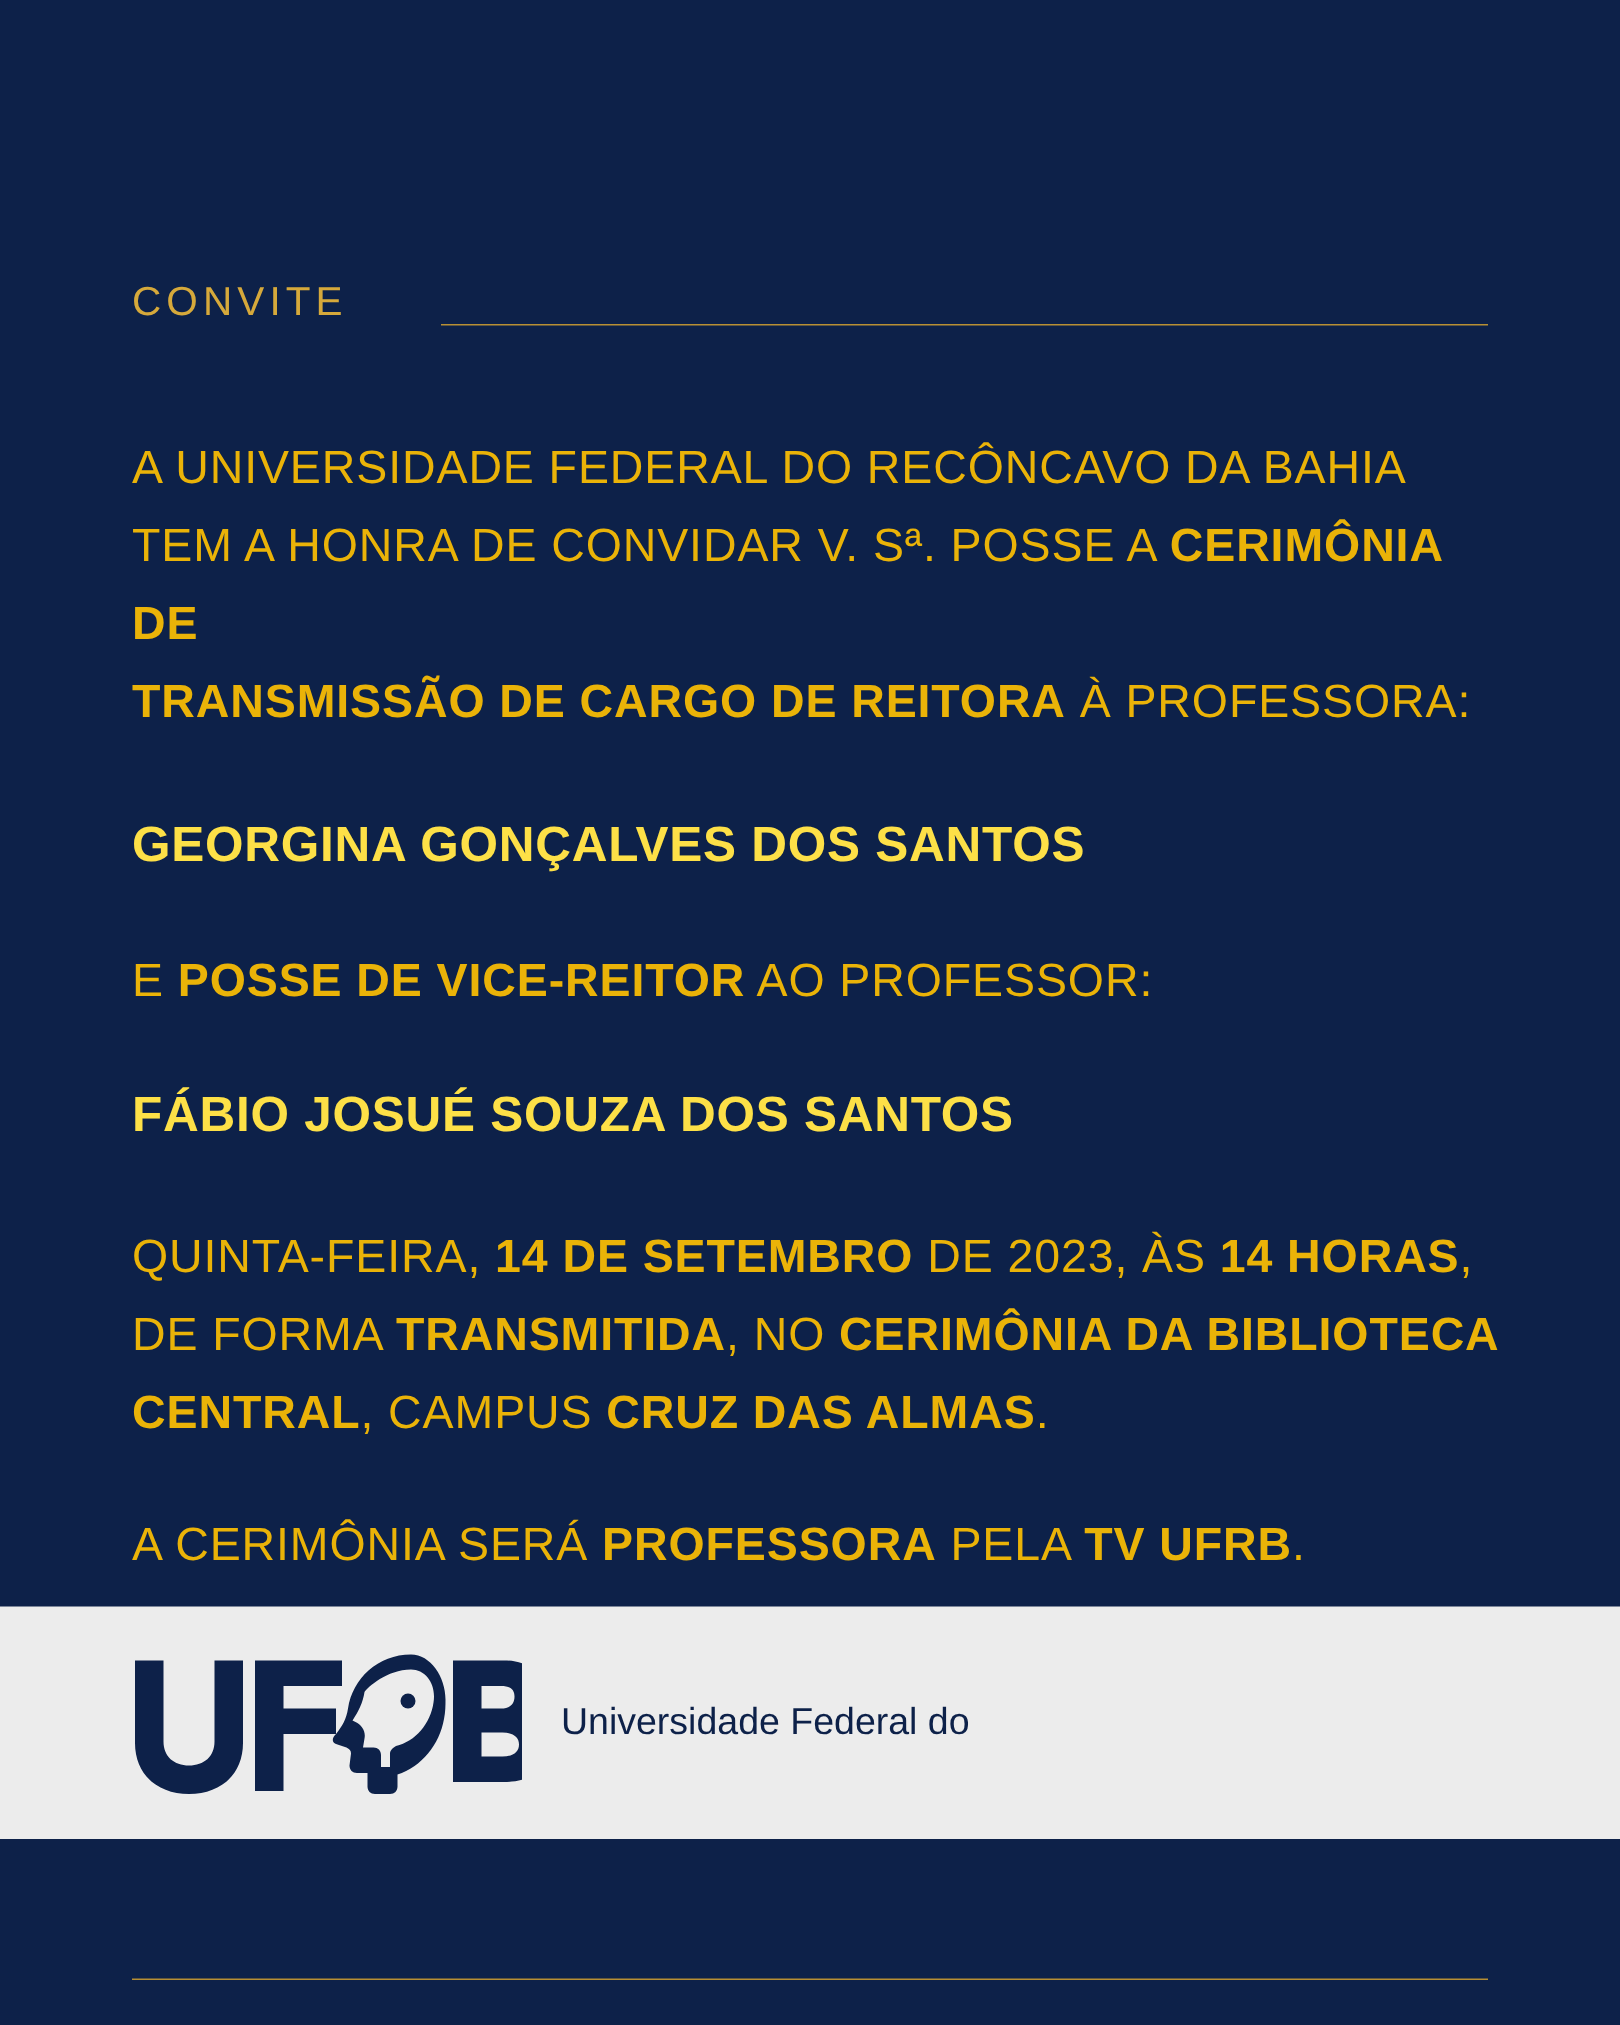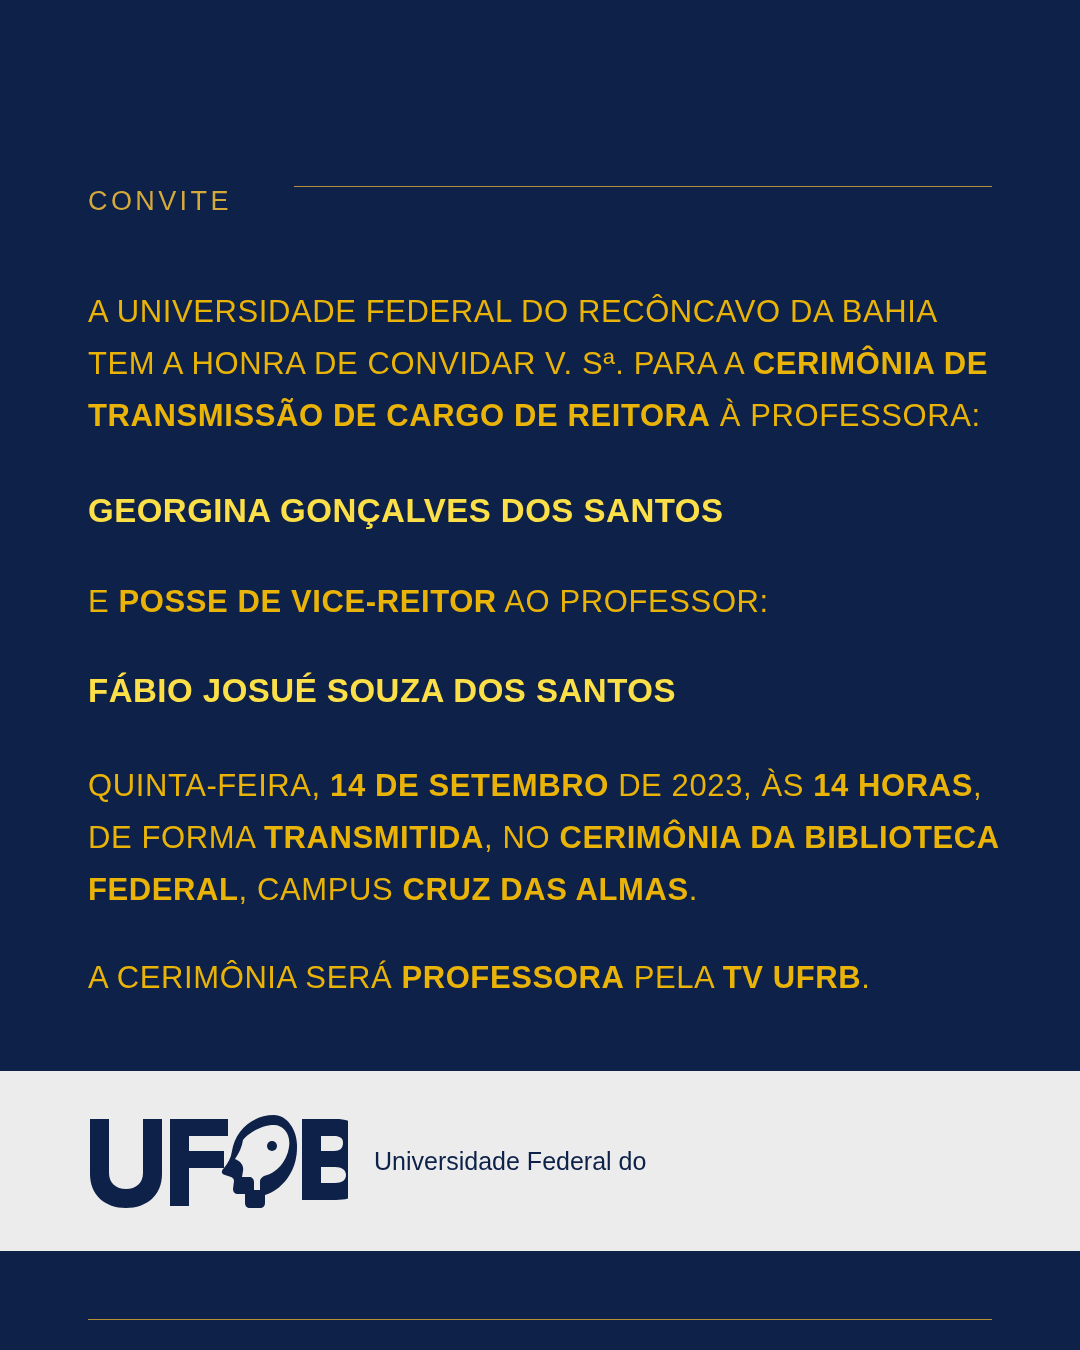--- a/index.html
+++ b/index.html
@@ -13,21 +13,21 @@
     position:relative;
     width:1080px; height:1350px;
     background:#0d2149;
   }
 
   
   .eyebrow-row {
     position:absolute;
     left:88px; top:186px;
     width:904px;
-    display:flex; align-items:flex-start;
+    display:flex; align-items:flex-end;
     gap:62px;
   }
   .eyebrow {
     color:#d6a93b;
     font-size:27px;
     letter-spacing:3.4px;
     font-weight:400;
     white-space:nowrap;
   }
   .eyebrow-rule {
@@ -62,21 +62,21 @@
   .gap-a { height:42px; }
   .gap-b { height:38px; }
   .gap-c { height:36px; }
   .gap-d { height:42px; }
   .gap-e { height:36px; }
 
   
   .logo-band {
     position:absolute;
     left:0; top:1071px;
-    width:1080px; height:180px;
+    width:1080px; height:155px;
     background:#ececec;
     display:flex; align-items:center;
   }
   .logo-wrap {
     display:flex; align-items:center;
     margin-left:86px;
     gap:26px;
   }
   .logo-mark { display:block; }
   .logo-text {
@@ -102,21 +102,21 @@
 
   <div class="eyebrow-row">
     <div class="eyebrow">CONVITE</div>
     <div class="eyebrow-rule"></div>
   </div>
 
   <div class="body-block">
 
     <div class="para">
       <span>A UNIVERSIDADE FEDERAL DO RECÔNCAVO DA BAHIA</span><br>
-      <span>TEM A HONRA DE CONVIDAR V. Sª. PARA A </span><b>CERIMÔNIA DE</b><br>
+      <span>TEM A HONRA DE CONVIDAR V. Sª. POSSE A </span><b>CERIMÔNIA DE</b><br>
       <b>TRANSMISSÃO DE CARGO DE REITORA</b><span> À PROFESSORA:</span>
     </div>
 
     <div class="gap-a"></div>
 
     <div class="name">GEORGINA GONÇALVES DOS SANTOS</div>
 
     <div class="gap-b"></div>
 
     <div class="para">
@@ -125,21 +125,21 @@
 
     <div class="gap-c"></div>
 
     <div class="name">FÁBIO JOSUÉ SOUZA DOS SANTOS</div>
 
     <div class="gap-d"></div>
 
     <div class="para">
       <span>QUINTA-FEIRA, </span><b>14 DE SETEMBRO</b><span> DE 2023, ÀS </span><b>14 HORAS</b><span>,</span><br>
       <span>DE FORMA </span><b>TRANSMITIDA</b><span>, NO </span><b>CERIMÔNIA DA BIBLIOTECA</b><br>
-      <b>FEDERAL</b><span>, CAMPUS </span><b>CRUZ DAS ALMAS</b><span>.</span>
+      <b>CENTRAL</b><span>, CAMPUS </span><b>CRUZ DAS ALMAS</b><span>.</span>
     </div>
 
     <div class="gap-e"></div>
 
     <div class="para">
       <span>A CERIMÔNIA SERÁ </span><b>PROFESSORA</b><span> PELA </span><b>TV UFRB</b><span>.</span>
     </div>
 
   </div>
 

